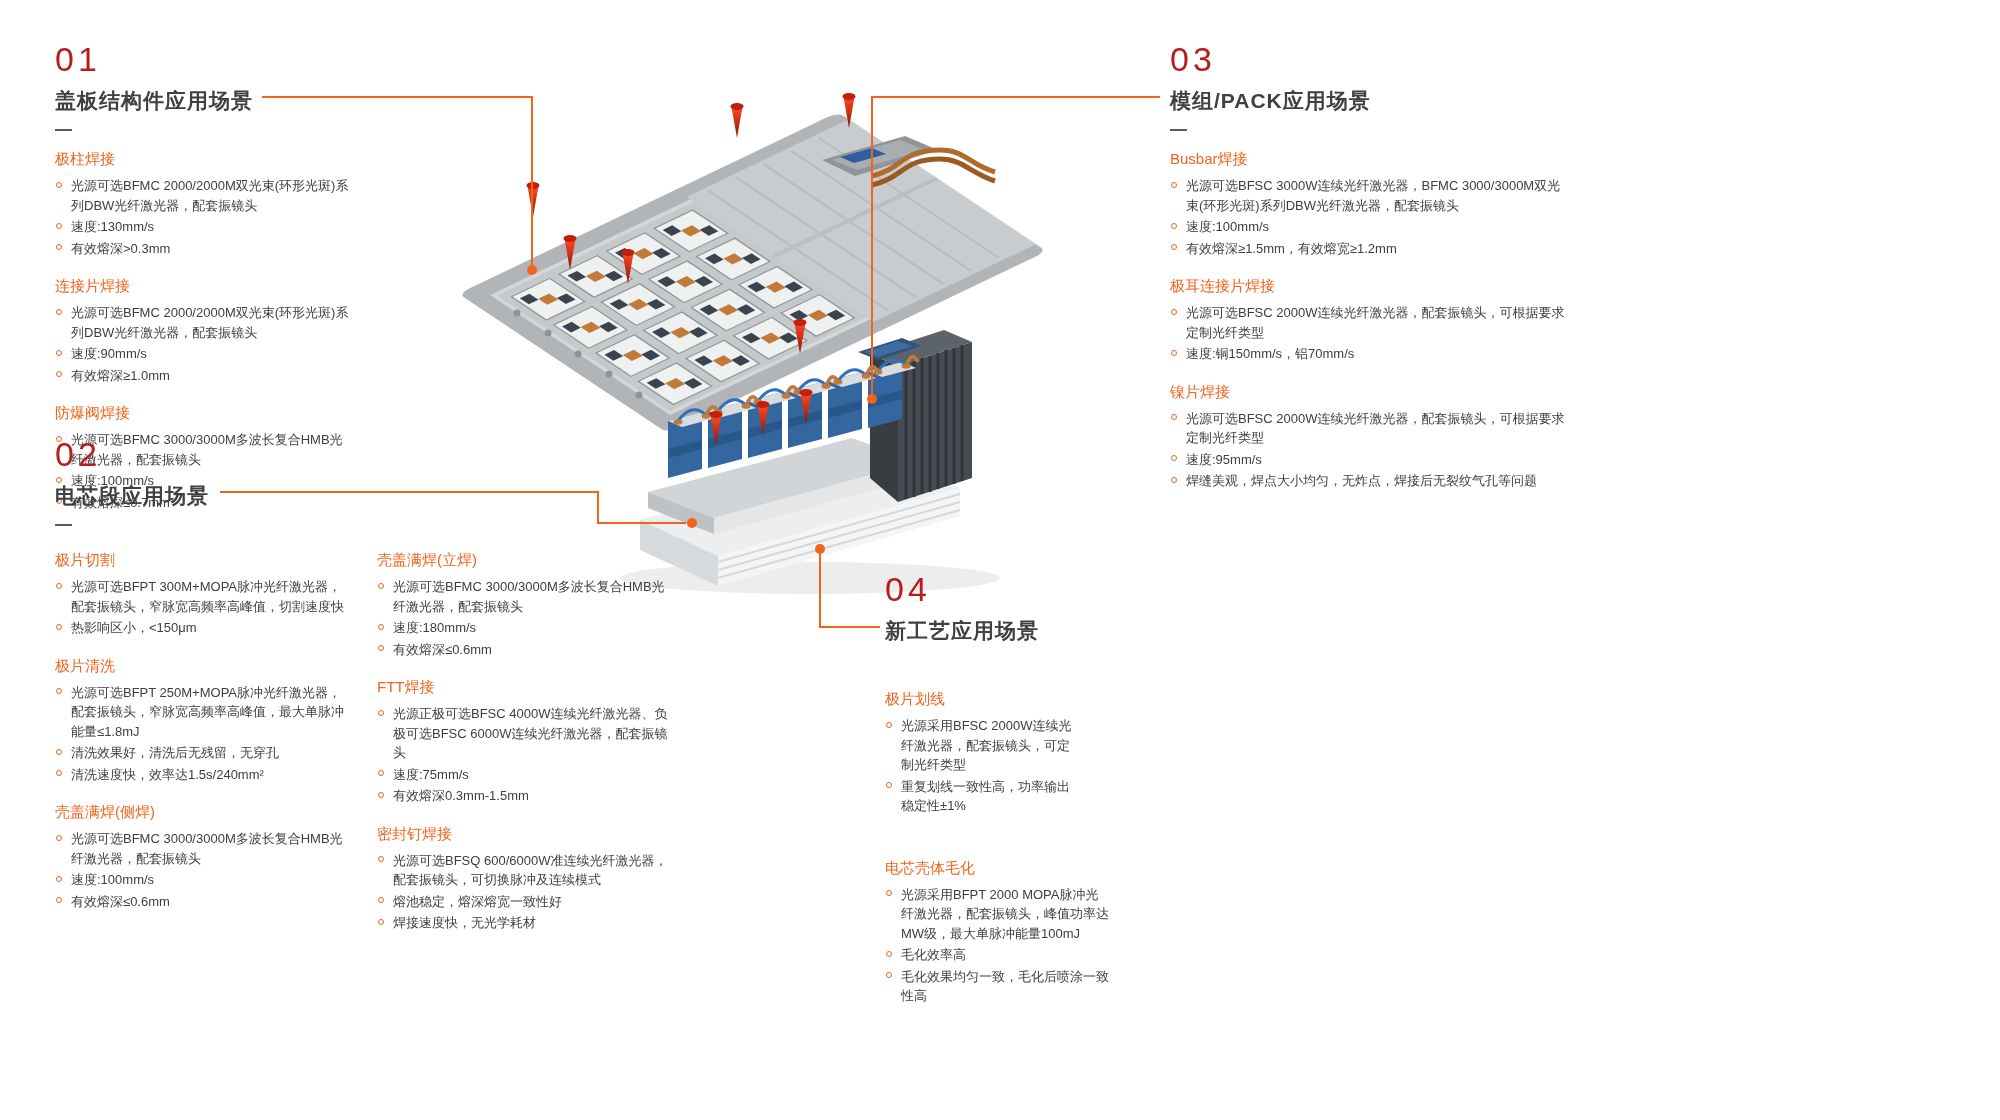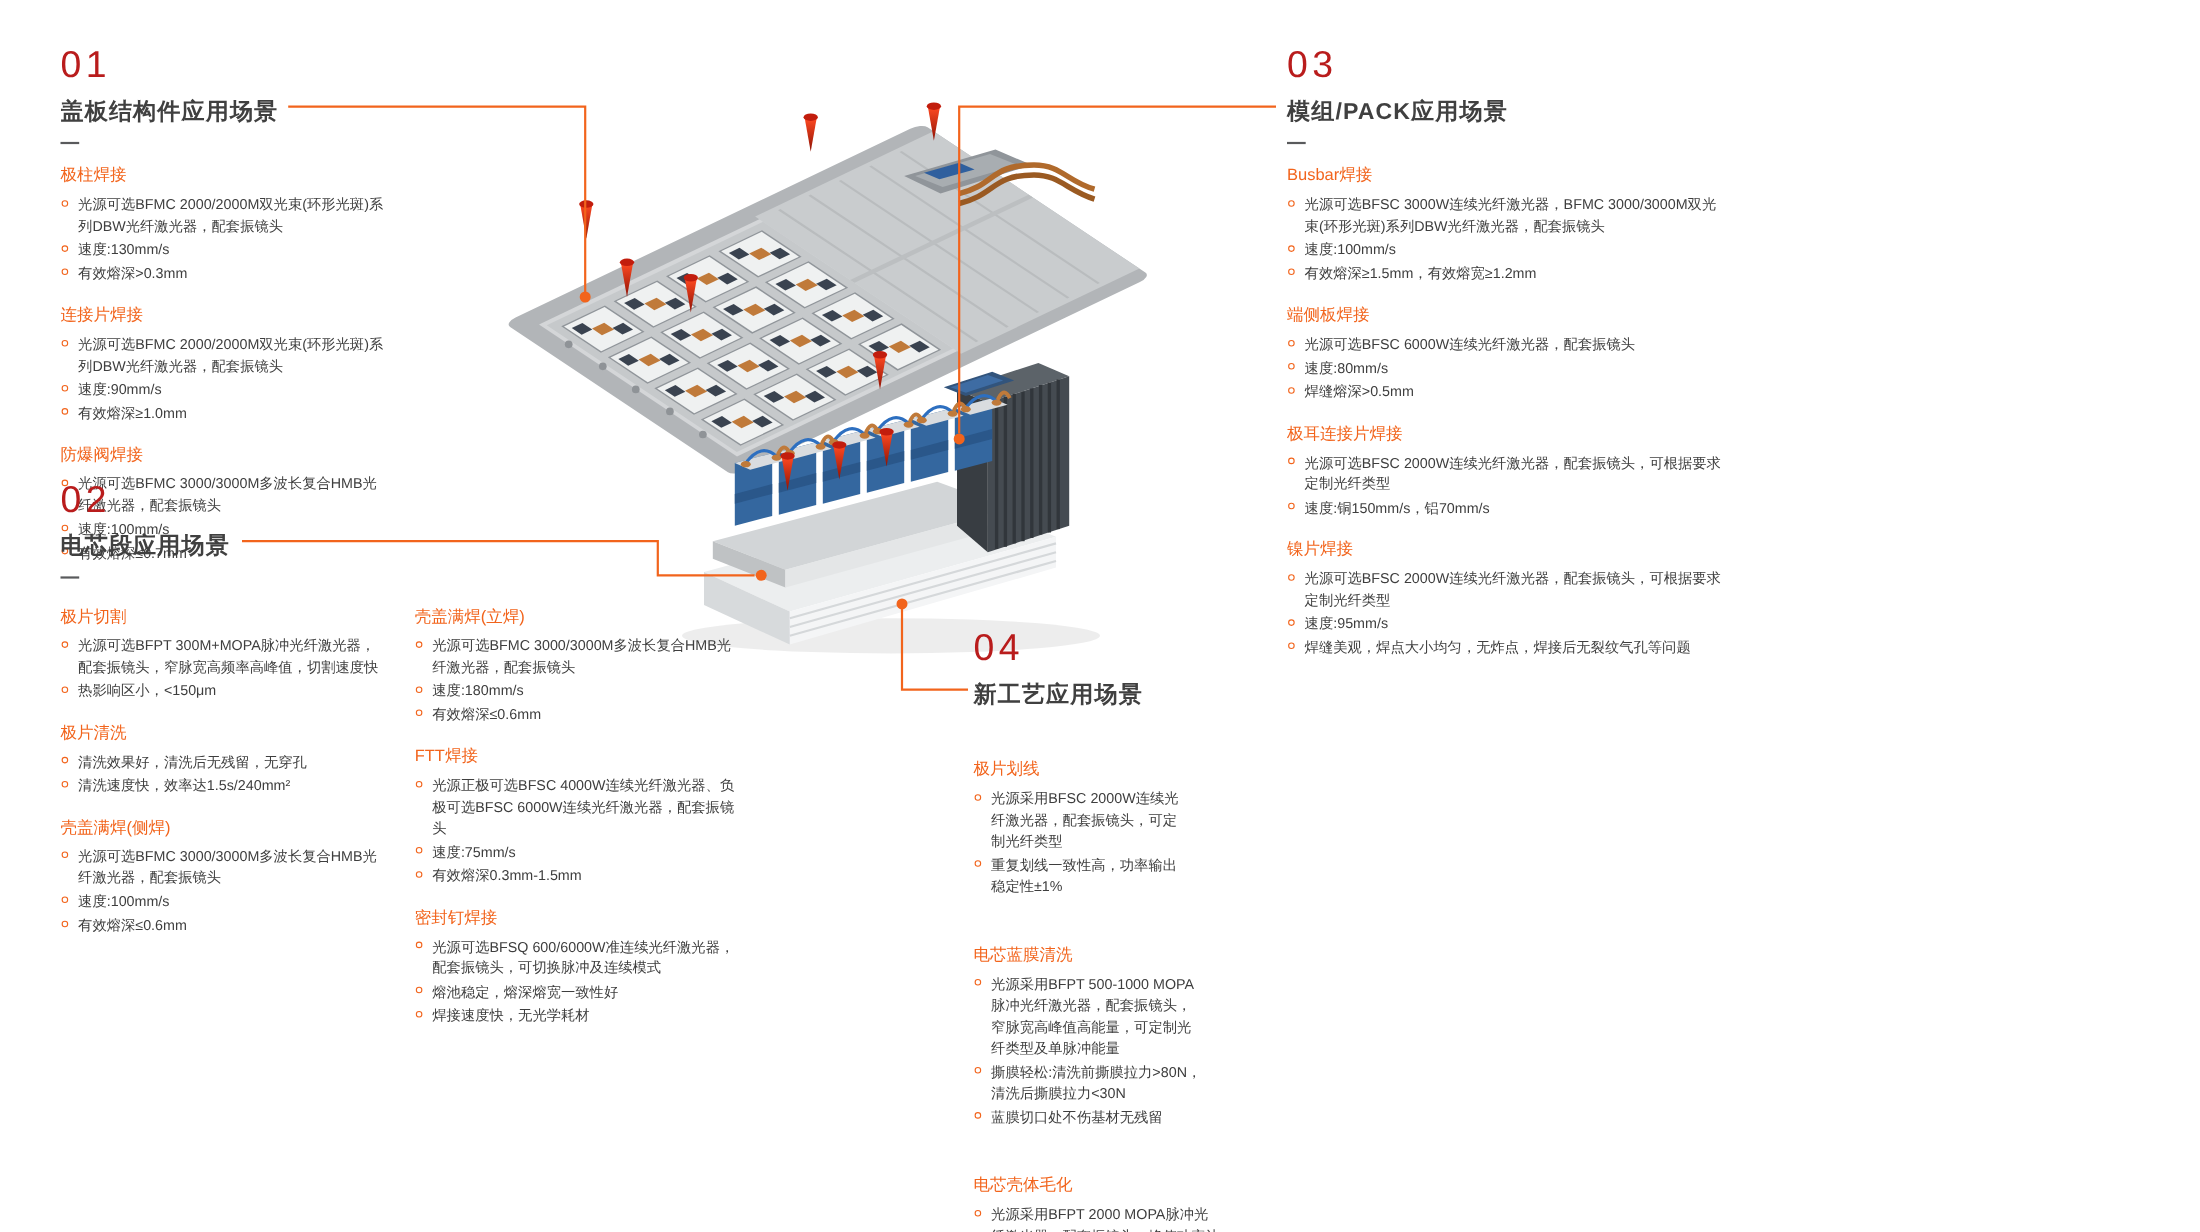--- a/index.html
+++ b/index.html
@@ -196,20 +196,21 @@
     <div class="sec-dash"></div>
     <div class="cols" style="margin-top:6px">
       <div class="col">
         <div>
           <div class="grp-h">极片切割</div>
           <div class="blt">光源可选BFPT 300M+MOPA脉冲光纤激光器，配套振镜头，窄脉宽高频率高峰值，切割速度快</div>
           <div class="blt">热影响区小，&lt;150μm</div>
         </div>
         <div>
           <div class="grp-h">极片清洗</div>
+          <div class="blt">光源可选BFPT 250M+MOPA脉冲光纤激光器，配套振镜头，窄脉宽高频率高峰值，最大单脉冲能量≤1.8mJ</div>
           <div class="blt">清洗效果好，清洗后无残留，无穿孔</div>
           <div class="blt">清洗速度快，效率达1.5s/240mm²</div>
         </div>
         <div>
           <div class="grp-h">壳盖满焊(侧焊)</div>
           <div class="blt">光源可选BFMC 3000/3000M多波长复合HMB光纤激光器，配套振镜头</div>
           <div class="blt">速度:100mm/s</div>
           <div class="blt">有效熔深≤0.6mm</div>
         </div>
       </div>
@@ -238,26 +239,20 @@
 
   <section class="sec" id="sec03" style="left:1170px;top:42px;width:398px">
     <div class="sec-num">03</div>
     <div class="sec-title">模组/PACK应用场景</div>
     <div class="sec-dash"></div>
     <div>
       <div class="grp-h">Busbar焊接</div>
       <div class="blt">光源可选BFSC 3000W连续光纤激光器，BFMC 3000/3000M双光束(环形光斑)系列DBW光纤激光器，配套振镜头</div>
       <div class="blt">速度:100mm/s</div>
       <div class="blt">有效熔深≥1.5mm，有效熔宽≥1.2mm</div>
-    </div>
-    <div>
-      <div class="grp-h">端侧板焊接</div>
-      <div class="blt">光源可选BFSC 6000W连续光纤激光器，配套振镜头</div>
-      <div class="blt">速度:80mm/s</div>
-      <div class="blt">焊缝熔深&gt;0.5mm</div>
     </div>
     <div>
       <div class="grp-h">极耳连接片焊接</div>
       <div class="blt">光源可选BFSC 2000W连续光纤激光器，配套振镜头，可根据要求定制光纤类型</div>
       <div class="blt">速度:铜150mm/s，铝70mm/s</div>
     </div>
     <div>
       <div class="grp-h">镍片焊接</div>
       <div class="blt">光源可选BFSC 2000W连续光纤激光器，配套振镜头，可根据要求定制光纤类型</div>
       <div class="blt">速度:95mm/s</div>
@@ -267,26 +262,20 @@
 
   <section class="sec" id="sec04" style="left:885px;top:572px;width:680px">
     <div class="sec-num">04</div>
     <div class="sec-title">新工艺应用场景</div>
     <div class="cols" style="margin-top:26px">
       <div class="w1">
         <div class="grp-h">极片划线</div>
         <div class="blt">光源采用BFSC 2000W连续光纤激光器，配套振镜头，可定制光纤类型</div>
         <div class="blt">重复划线一致性高，功率输出稳定性±1%</div>
       </div>
-      <div class="w2">
-        <div class="grp-h">电芯蓝膜清洗</div>
-        <div class="blt">光源采用BFPT 500-1000 MOPA脉冲光纤激光器，配套振镜头，窄脉宽高峰值高能量，可定制光纤类型及单脉冲能量</div>
-        <div class="blt">撕膜轻松:清洗前撕膜拉力&gt;80N，清洗后撕膜拉力&lt;30N</div>
-        <div class="blt">蓝膜切口处不伤基材无残留</div>
-      </div>
       <div class="w3">
         <div class="grp-h">电芯壳体毛化</div>
         <div class="blt">光源采用BFPT 2000 MOPA脉冲光纤激光器，配套振镜头，峰值功率达MW级，最大单脉冲能量100mJ</div>
         <div class="blt">毛化效率高</div>
         <div class="blt">毛化效果均匀一致，毛化后喷涂一致性高</div>
       </div>
     </div>
   </section>
 
 </div>

